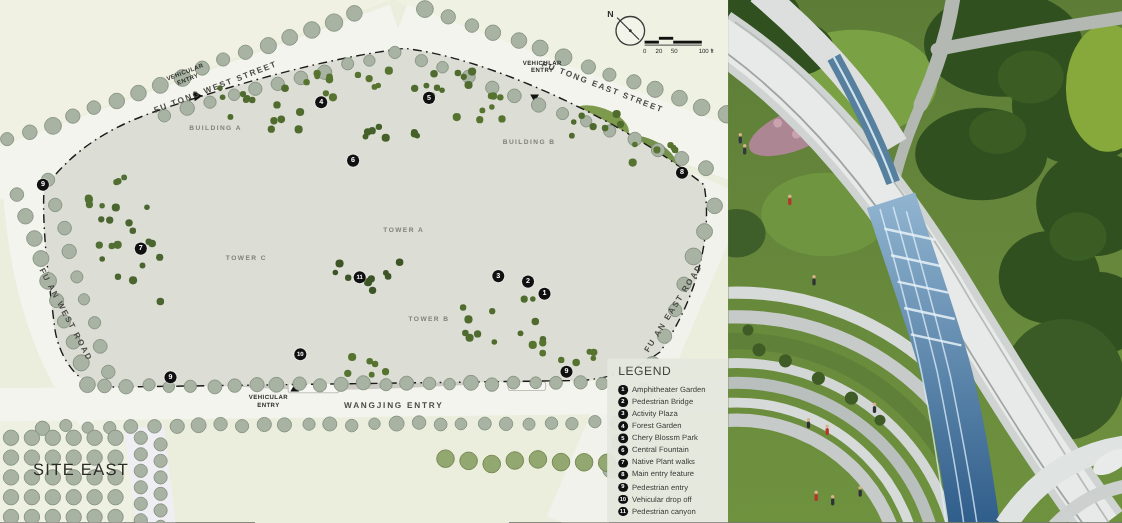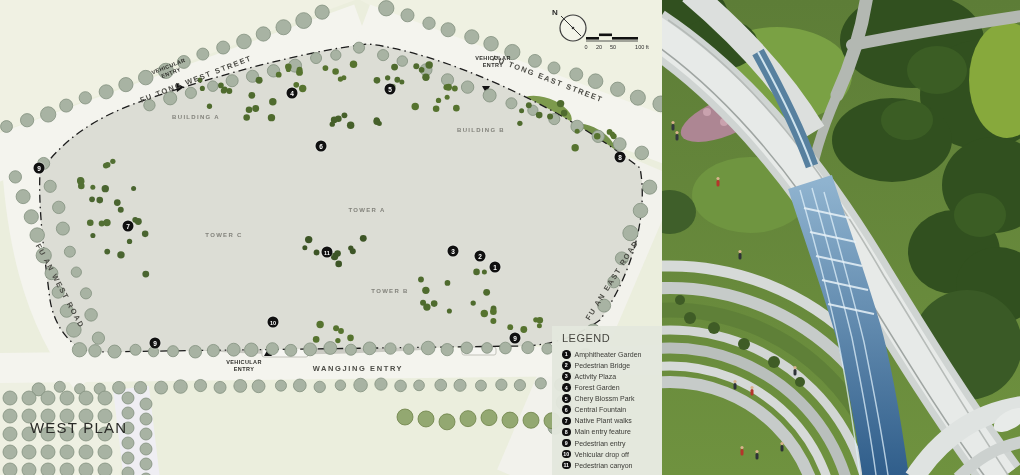--- a/index.html
+++ b/index.html
@@ -548,21 +548,21 @@
             <span class="legend-num">10</span>
             <span class="legend-label">Vehicular drop off</span>
           </div>
           <div class="legend-row">
             <span class="legend-num">11</span>
             <span class="legend-label">Pedestrian canyon</span>
           </div>
         </div>
     </div>
 
-    <div id="site-plan-title">WEST PLAN</div>
+    <div id="site-plan-title">SITE EAST</div>
   </div>
 
   <div id="photo-panel">
     <svg width="358" height="475" viewBox="0 0 358 475">
       <defs>
         <linearGradient id="pg" x1="0" y1="0" x2="0" y2="1">
           <stop offset="0" stop-color="#5d7d37"></stop>
             <stop offset="1" stop-color="#6f923f"></stop>
         </linearGradient>
         <linearGradient id="wg" x1="0" y1="0" x2="0" y2="1">

